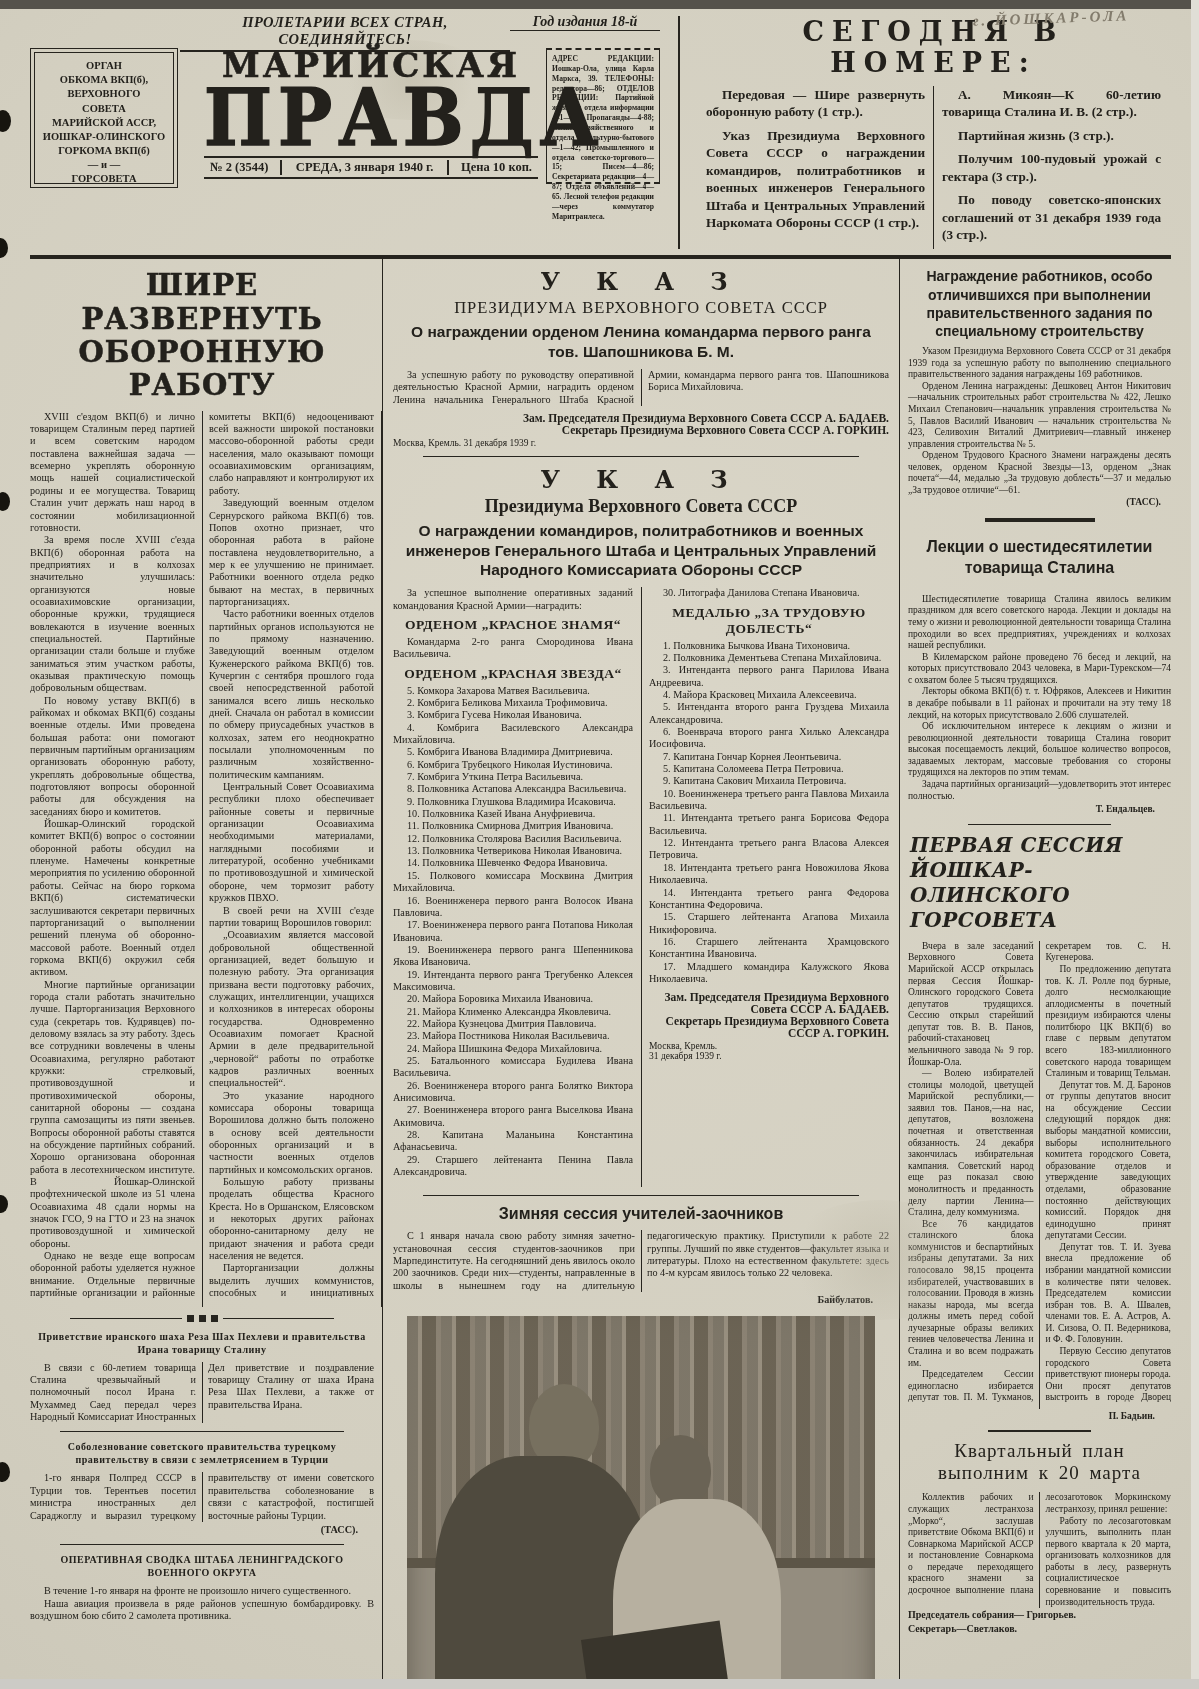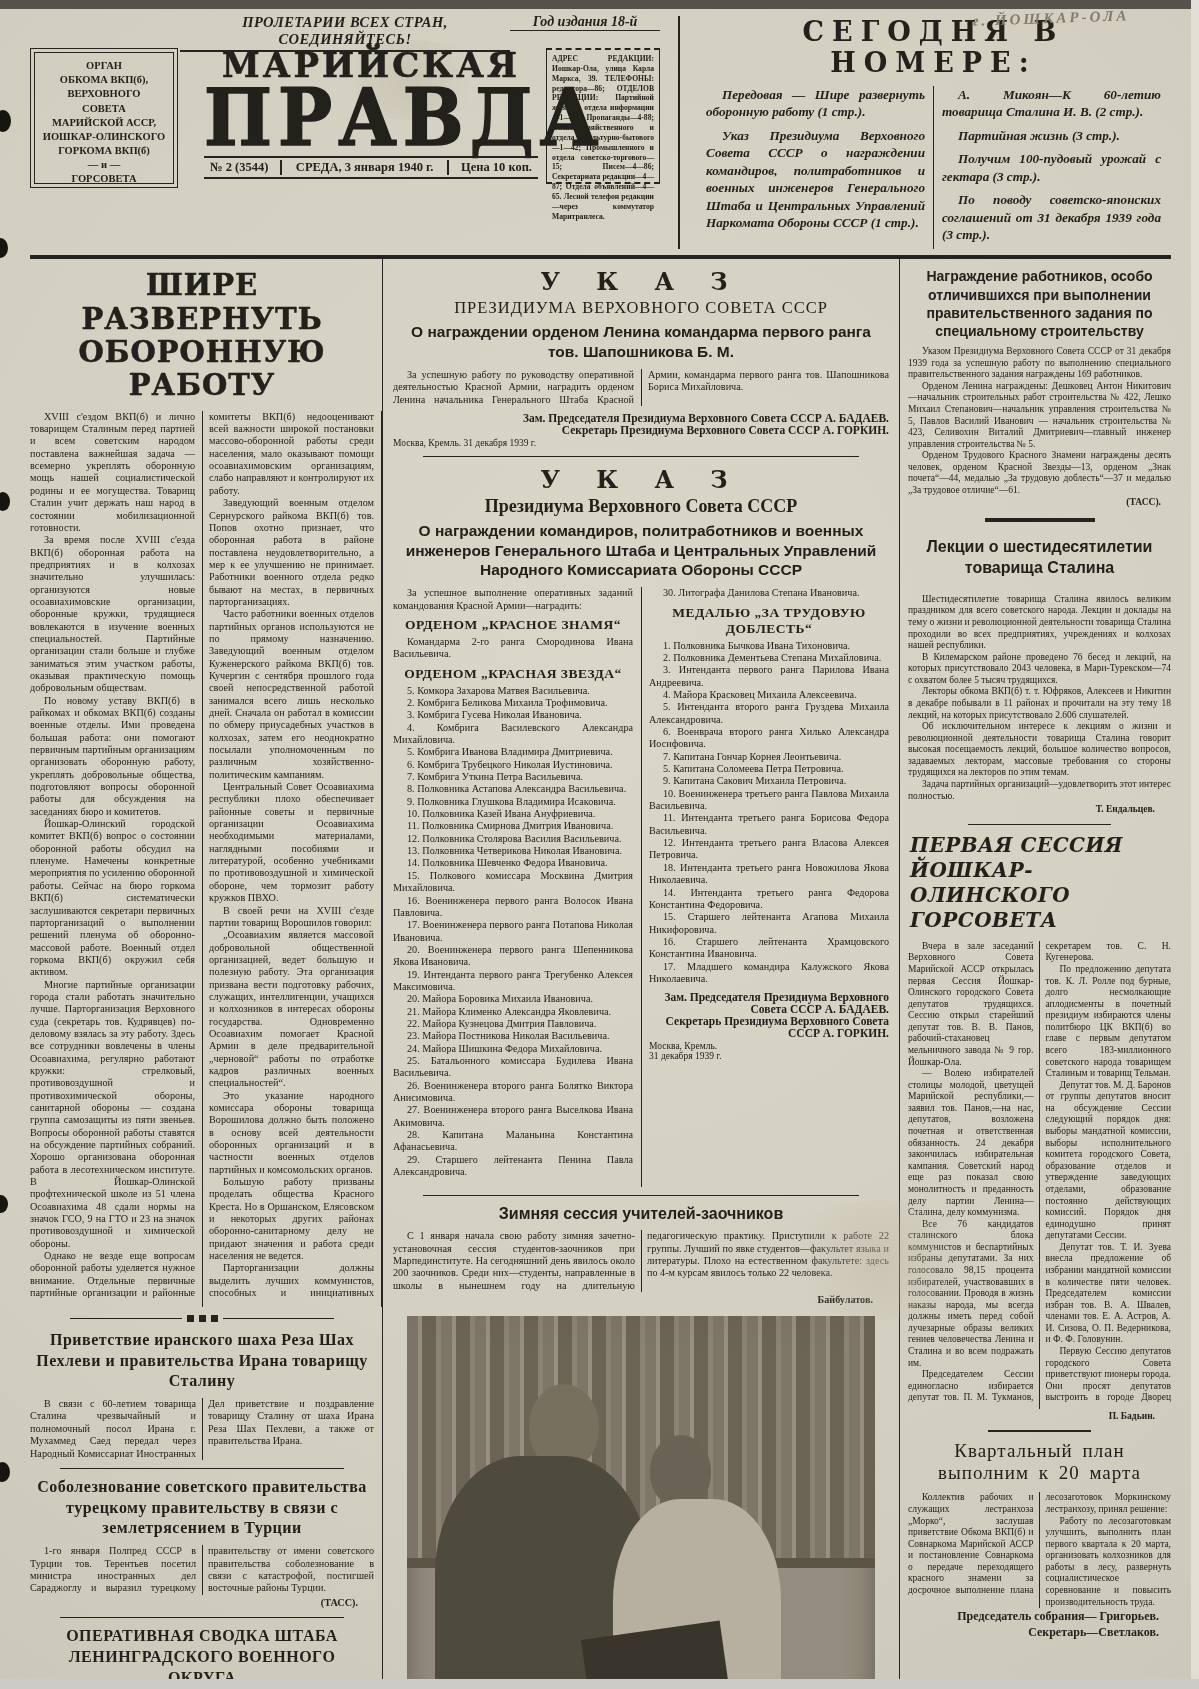--- a/index.html
+++ b/index.html
@@ -38,21 +38,21 @@
   .addrbox{flex:1;margin-left:6px;border:1px solid #26241e;border-top:2px dashed #26241e;
     border-bottom:2px dashed #26241e;padding:4px 5px;font-weight:bold;font-size:7.6px;
     line-height:1.3;text-align:justify;height:124px;}
   .stamp{position:absolute;right:70px;top:10px;font-style:italic;font-size:15px;letter-spacing:3px;
     color:#827b6c;transform:rotate(-2deg);font-weight:bold;}
   .today-title{font-family:"DejaVu Serif",serif;font-weight:900;font-size:27px;letter-spacing:8px;
     text-align:center;margin:2px 0 8px 0;}
   .today-cols{display:flex;}
   .today-col{flex:1;padding:0 8px;}
   .today-col + .today-col{border-left:1.5px solid #26241e;}
-  .today-col p{margin:0 0 6px 0;text-indent:16px;text-align:justify;font-weight:bold;font-size:13.2px;line-height:1.32;font-style:italic;}
+  .today-col p{margin:0 0 6px 0;text-indent:16px;text-align:justify;font-weight:bold;font-size:13.2px;line-height:1.32;}
   .hdr-rule{clear:both;border-top:4px solid #26241e;margin:6px 28px 0 30px;}
 
   
   main{display:grid;grid-template-columns:352px 518px 1fr;margin:0 28px 0 30px;height:1470px;overflow:hidden;}
   .colgroup{overflow:hidden;}
   .g-left{padding-right:8px;}
   .g-mid{border-left:1.5px solid #26241e;border-right:1.5px solid #26241e;padding:0 10px;}
   .g-right{padding-left:8px;}
 
   p{margin:0;text-indent:14px;text-align:justify;}
@@ -65,21 +65,21 @@
   .hr{border-top:1.5px solid #26241e;margin:8px 30px;}
   .hr-short{width:110px;border-top:4px solid #26241e;margin:10px auto;}
 
   
   .lead-title{font-family:"DejaVu Serif",serif;font-weight:900;font-size:29px;line-height:1.15;
     text-align:center;letter-spacing:1px;margin:10px 0 8px 0;-webkit-text-stroke:.5px #23211c;}
   .lead-body{height:896px;columns:2;column-gap:14px;column-rule:1.5px solid #26241e;column-fill:auto;}
 
   .art-title-sm{font-family:"Liberation Sans",sans-serif;font-weight:bold;font-size:13.5px;
     line-height:1.25;text-align:center;margin:6px 6px;}
-  .art-title-serif{font-weight:bold;font-size:16px;line-height:1.3;text-align:center;margin:6px 4px;letter-spacing:.5px;}
+  .art-title-serif{font-weight:bold;font-size:10px;line-height:1.3;text-align:center;margin:6px 4px;letter-spacing:.5px;}
   .cols2{columns:2;column-gap:12px;column-rule:1px solid #26241e;}
   .sign-r{text-align:right;font-weight:bold;margin-top:2px;padding-right:16px;}
 
   
   .ukaz-kicker{text-align:center;font-weight:900;font-size:24px;letter-spacing:14px;margin-top:8px;
     font-family:"DejaVu Serif",serif;}
   .ukaz-org{text-align:center;font-size:16.5px;letter-spacing:1px;margin:2px 0 4px 0;}
   .ukaz-org2{text-align:center;font-size:18px;font-weight:bold;margin:2px 0 4px 0;}
   .ukaz-title{font-family:"Liberation Sans",sans-serif;font-weight:bold;font-size:15.5px;
     line-height:1.25;text-align:center;margin:4px 8px 8px 8px;}
@@ -113,21 +113,21 @@
   .r-title{font-family:"Liberation Sans",sans-serif;font-weight:bold;font-size:14px;line-height:1.3;
     text-align:center;margin:8px 10px 6px 10px;}
   .r-title2{font-family:"Liberation Sans",sans-serif;font-weight:bold;font-size:16px;line-height:1.3;
     text-align:center;margin:15px 4px;}
   .tass{text-align:right;font-weight:bold;padding-right:10px;}
   .session-title{font-family:"DejaVu Serif",serif;font-weight:900;font-style:italic;font-size:20px;
     line-height:1.25;text-align:left;margin:6px 0 8px 2px;letter-spacing:.5px;}
   .session-cols{height:468px;columns:2;column-gap:12px;column-rule:1px solid #26241e;column-fill:auto;}
   .q-title{font-size:19px;font-weight:normal;text-align:center;letter-spacing:1px;margin:4px 0 8px 0;
     word-spacing:4px;}
-  .q-sign{text-align:right;font-weight:bold;font-size:12px;padding-right:12px;line-height:1.35;}
+  .q-sign{font-weight:bold;font-size:10px;padding-right:12px;line-height:1.35;}
 </style>
 </head>
 <body>
 
 <div id="paper">
   <div class="scan-top"></div>
   <div class="scan-right"></div>
   <div class="hole" style="left:-5px;top:110px;width:16px;height:22px;"></div>
   <div class="hole" style="left:-7px;top:238px;width:15px;height:20px;"></div>
   <div class="hole" style="left:-4px;top:492px;width:14px;height:19px;"></div>
@@ -282,21 +282,21 @@
               <p class="li">8. Полковника Астапова Александра Васильевича.</p>
               <p class="li">9. Полковника Глушкова Владимира Исаковича.</p>
               <p class="li">10. Полковника Казей Ивана Ануфриевича.</p>
               <p class="li">11. Полковника Смирнова Дмитрия Ивановича.</p>
               <p class="li">12. Полковника Столярова Василия Васильевича.</p>
               <p class="li">13. Полковника Четверикова Николая Ивановича.</p>
               <p class="li">14. Полковника Шевченко Федора Ивановича.</p>
               <p class="li">15. Полкового комиссара Москвина Дмитрия Михайловича.</p>
               <p class="li">16. Военинженера первого ранга Волосок Ивана Павловича.</p>
               <p class="li">17. Военинженера первого ранга Потапова Николая Ивановича.</p>
-              <p class="li">20. Военинженера первого ранга Шепенникова Якова Ивановича.</p>
+              <p class="li">19. Военинженера первого ранга Шепенникова Якова Ивановича.</p>
               <p class="li">19. Интенданта первого ранга Трегубенко Алексея Максимовича.</p>
               <p class="li">20. Майора Боровика Михаила Ивановича.</p>
               <p class="li">21. Майора Клименко Александра Яковлевича.</p>
               <p class="li">22. Майора Кузнецова Дмитрия Павловича.</p>
               <p class="li">23. Майора Постникова Николая Васильевича.</p>
               <p class="li">24. Майора Шишкина Федора Михайловича.</p>
               <p class="li">25. Батальонного комиссара Будилева Ивана Васильевича.</p>
               <p class="li">26. Военинженера второго ранга Болятко Виктора Анисимовича.</p>
               <p class="li">27. Военинженера второго ранга Выселкова Ивана Акимовича.</p>
               <p class="li">28. Капитана Маланьина Константина Афанасьевича.</p>

